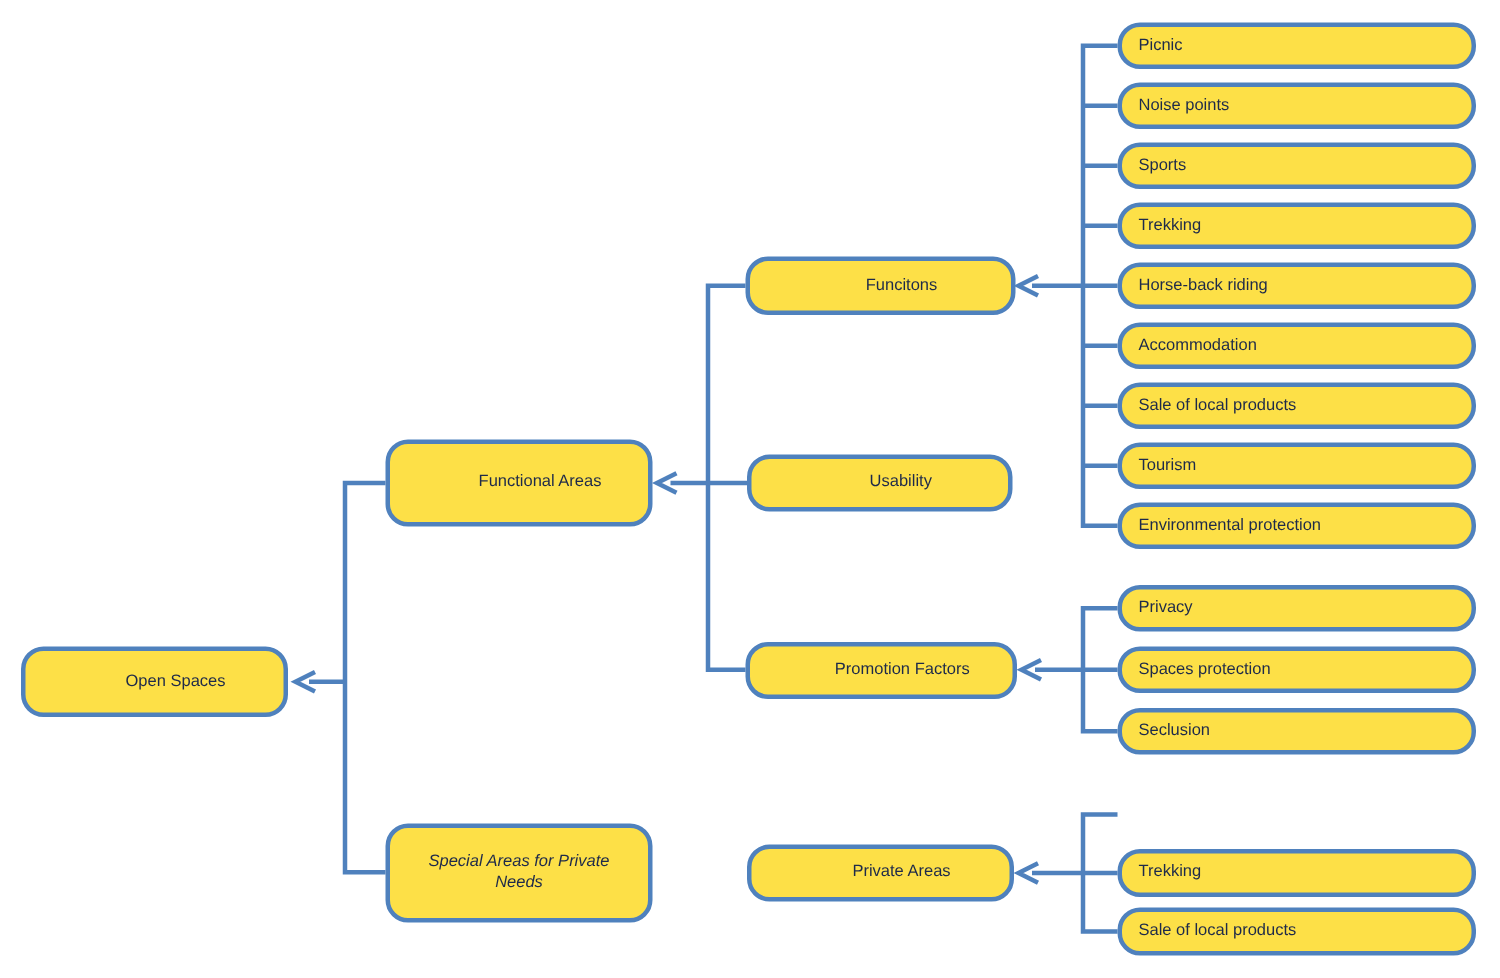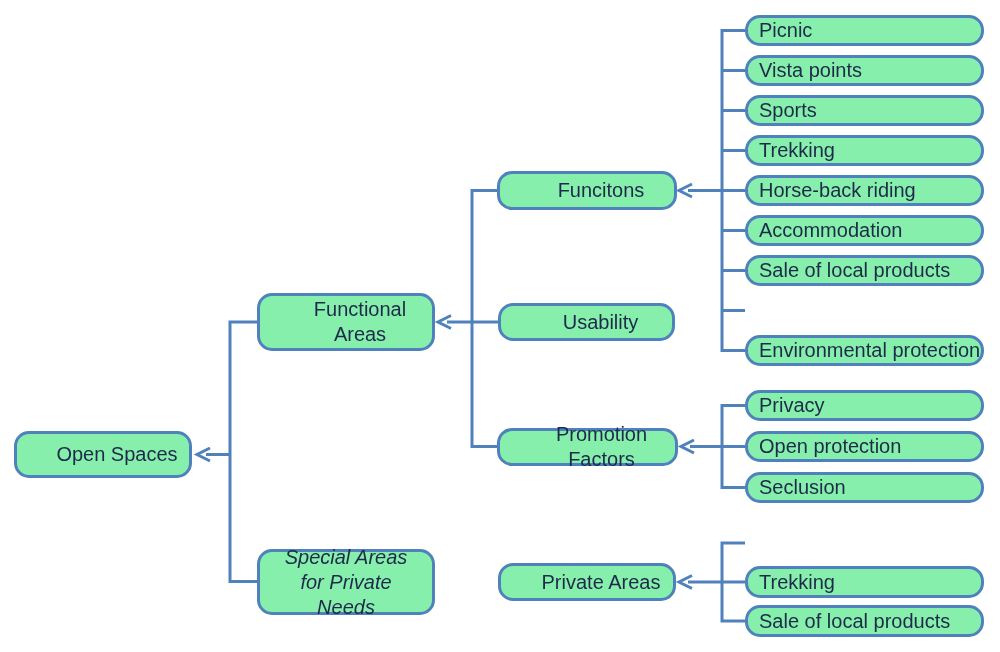--- a/index.html
+++ b/index.html
@@ -12,26 +12,26 @@
     overflow: hidden;
   }
   #connectors {
     position: absolute;
     left: 0; top: 0;
     width: 1000px; height: 652px;
   }
   .node {
     position: absolute;
     box-sizing: border-box;
-    background: #86efac;
+    background: #fde047;
     border: 3px solid #4F81BD;
     border-radius: 15px;
     display: flex;
     align-items: center;
-    font-size: 20px;
+    font-size: 11px;
     color: #1E2A4A;
     z-index: 1;
     line-height: 1.25;
   }
   .center {
     justify-content: center;
     text-align: center;
     padding-left: 28px;
   }
   .wrap2 { padding: 2px 18px; font-style: italic; }
@@ -81,28 +81,29 @@
 
   <div class="node center" style="left:257px; top:293px; width:178px; height:58px">Functional Areas</div>
   <div class="node center wrap2" style="left:257px; top:549px; width:178px; height:66px">Special Areas for Private Needs</div>
 
   <div class="node center" style="left:497px; top:171px; width:180px; height:39px">Funcitons</div>
   <div class="node center" style="left:498px; top:303px; width:177px; height:38px">Usability</div>
   <div class="node center" style="left:497px; top:428px; width:181px; height:38px">Promotion Factors</div>
   <div class="node center" style="left:498px; top:563px; width:178px; height:38px">Private Areas</div>
 
   <div class="node leaf" style="left:745px; top:15px; width:239px; height:31px">Picnic</div>
-  <div class="node leaf" style="left:745px; top:55px; width:239px; height:31px">Vista points</div>
+  <div class="node leaf" style="left:745px; top:55px; width:239px; height:31px">Noise points</div>
   <div class="node leaf" style="left:745px; top:95px; width:239px; height:31px">Sports</div>
   <div class="node leaf" style="left:745px; top:135px; width:239px; height:31px">Trekking</div>
   <div class="node leaf" style="left:745px; top:175px; width:239px; height:31px">Horse-back riding</div>
   <div class="node leaf" style="left:745px; top:215px; width:239px; height:31px">Accommodation</div>
   <div class="node leaf" style="left:745px; top:255px; width:239px; height:31px">Sale of local products</div>
+  <div class="node leaf" style="left:745px; top:295px; width:239px; height:31px">Tourism</div>
   <div class="node leaf" style="left:745px; top:390px; width:239px; height:31px">Privacy</div>
 
   <div class="node leaf" style="left:745px; top:335px; width:239px; height:31px">Environmental protection</div>
-  <div class="node leaf" style="left:745px; top:431px; width:239px; height:31px">Open protection</div>
+  <div class="node leaf" style="left:745px; top:431px; width:239px; height:31px">Spaces protection</div>
   <div class="node leaf" style="left:745px; top:472px; width:239px; height:31px">Seclusion</div>
 
   <div class="node leaf" style="left:745px; top:566px; width:239px; height:32px">Trekking</div>
   <div class="node leaf" style="left:745px; top:605px; width:239px; height:32px">Sale of local products</div>
 
 </div>
 
 </body></html>

